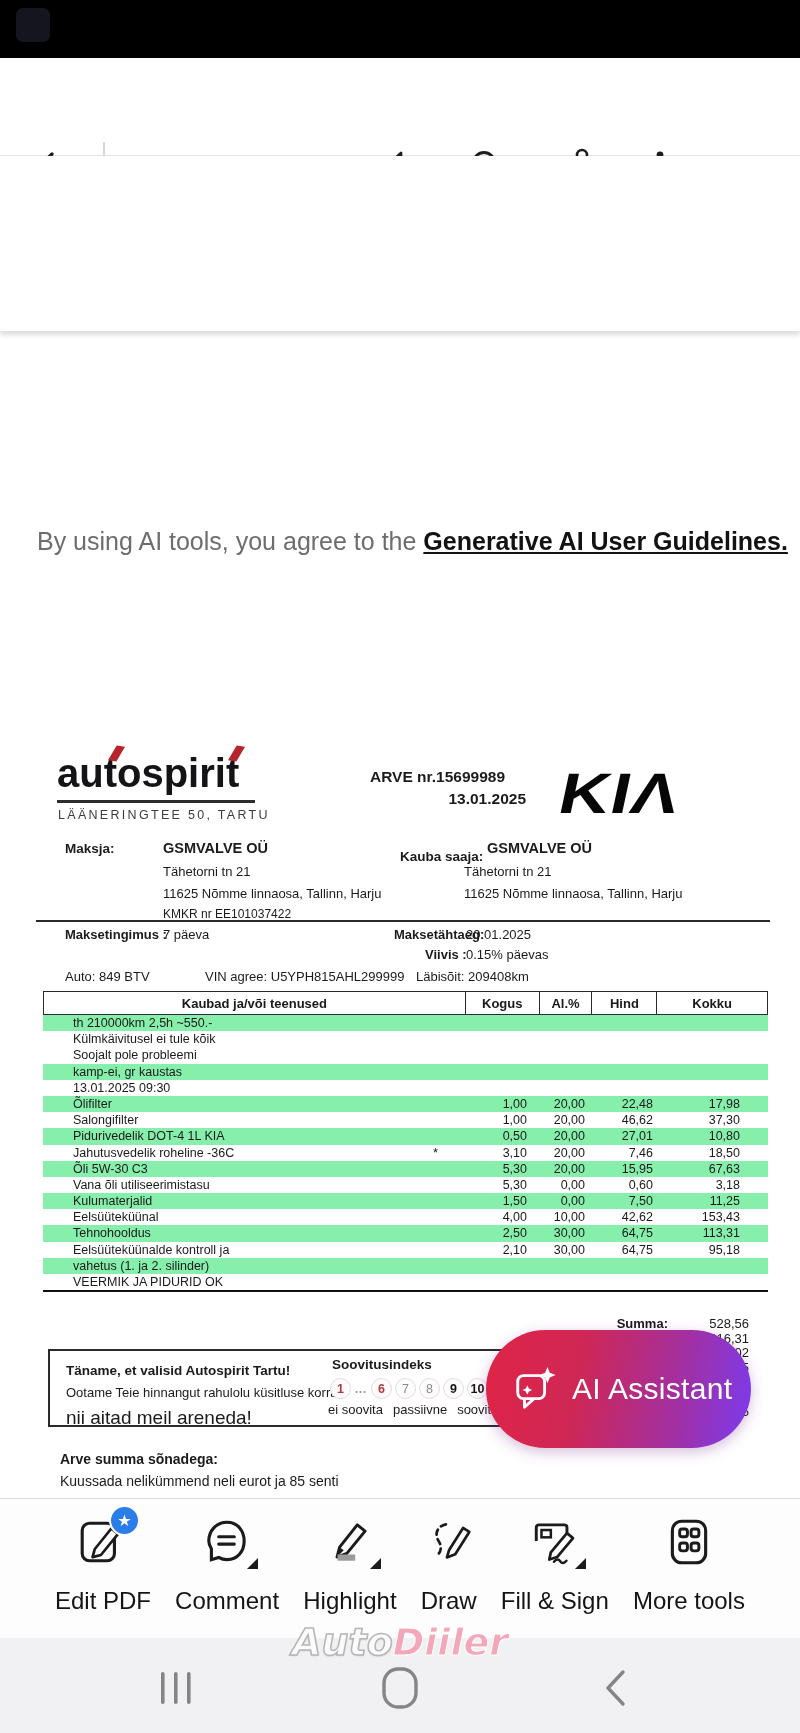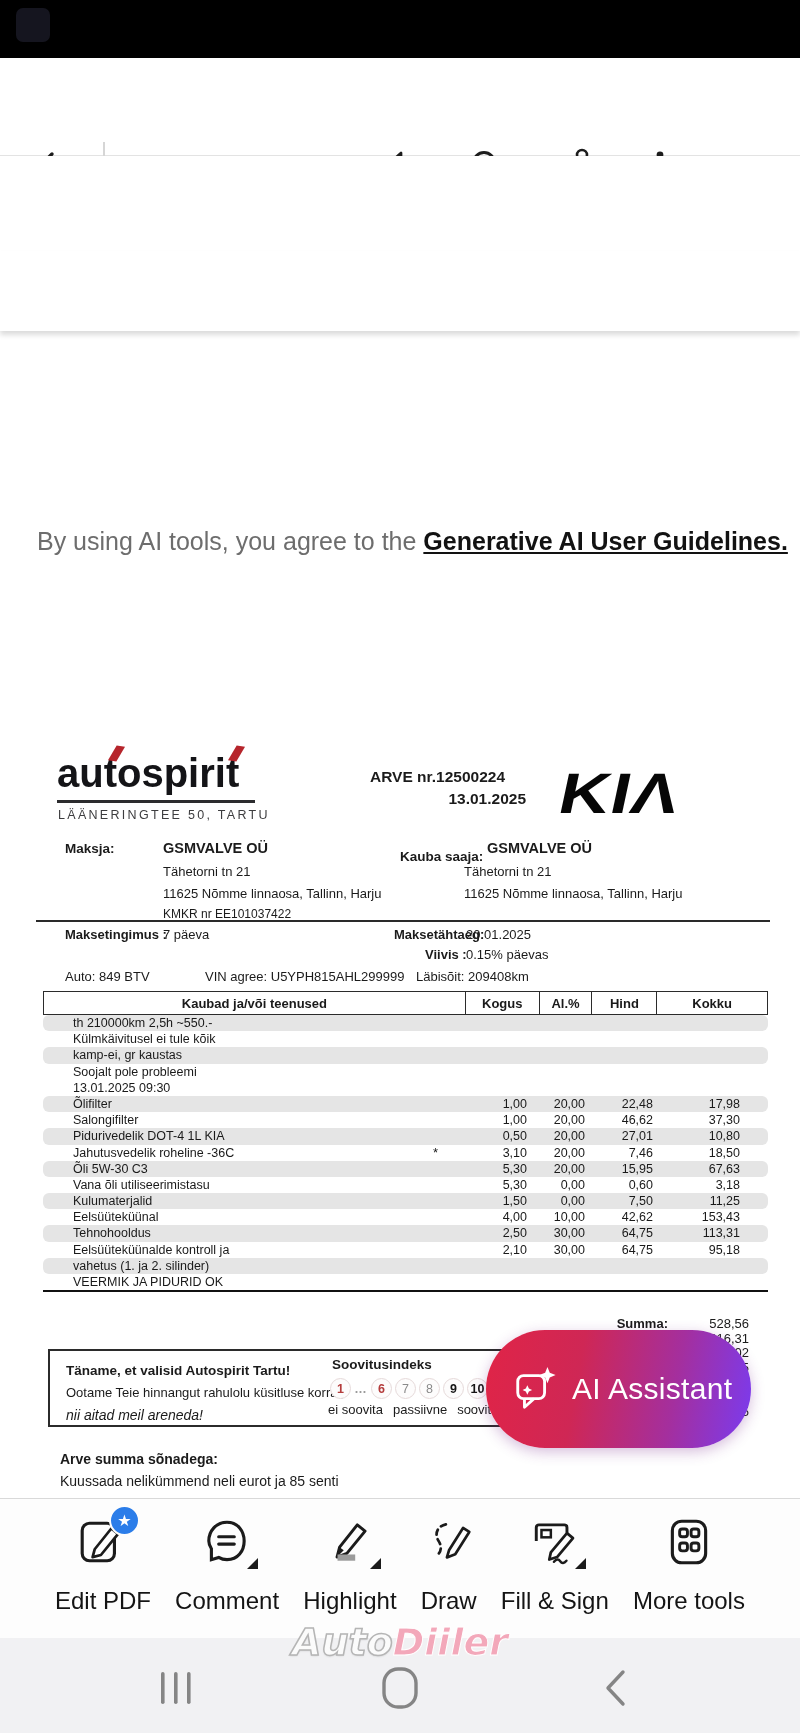--- a/index.html
+++ b/index.html
@@ -55,40 +55,40 @@
 
   
   .inv-table{left:43px;top:660px;width:725px;}
   .thead{display:flex;height:24px;border:1.5px solid #2b2b2b;box-sizing:border-box;}
   .th{display:flex;align-items:center;justify-content:center;font-size:13px;font-weight:700;
     border-right:1.5px solid #2b2b2b;box-sizing:border-box;}
   .th:last-child{border-right:none;}
   .th-desc{width:423px;}.th-kogus{width:74px;}.th-al{width:53px;}.th-hind{width:65px;}.th-kokku{width:110px;}
   .tbody{border-bottom:2.5px solid #111;}
   .trow{display:flex;height:16.2px;line-height:16.2px;font-size:12.5px;}
-  .trow.shade{background:#e5e5e5;border-radius:6px;}
+  .trow.shade{background:#86efac;}
   .tc{box-sizing:border-box;white-space:nowrap;overflow:visible;}
   .c-desc{width:423px;padding-left:30px;position:relative;}
   .c-kogus{width:74px;text-align:right;padding-right:13px;}
   .c-al{width:53px;text-align:right;padding-right:8px;}
   .c-hind{width:65px;text-align:right;padding-right:5px;}
   .c-kokku{width:110px;text-align:right;padding-right:28px;}
   .star{position:absolute;left:390px;top:0;font-size:13px;}
 
   
   .totals{left:0px;top:986px;width:749px;}
   .t-row{display:flex;justify-content:flex-end;height:14.6px;line-height:14.6px;font-size:13px;}
   .t-label{font-weight:700;text-align:right;}
   .t-val{width:81px;text-align:right;}
 
   
   .survey{left:48px;top:1018px;width:455px;height:78px;border:2px solid #2b2b2b;box-sizing:border-box;}
   .sv-thanks{left:66px;top:1032px;font-size:13.5px;font-weight:700;}
   .sv-l1{left:66px;top:1054px;font-size:13px;}
-  .sv-l2{left:66px;top:1076px;font-size:14px;font-style:italic;}
+  .sv-l2{left:66px;top:1076px;font-size:19px;}
   .sv-title{left:332px;top:1026px;font-size:13.5px;font-weight:700;}
   .sv-scores{left:330px;top:1047px;display:flex;align-items:center;gap:3px;}
   .sc{width:21px;height:21px;border:1.5px solid #e6dada;border-radius:50%;box-sizing:border-box;
     display:flex;align-items:center;justify-content:center;font-size:12.5px;font-weight:700;background:#fdfcfc;}
   .sc-red{color:#b43c3c;}
   .sc-gray{color:#8a8a8a;font-weight:400;}
   .sc-black{color:#161616;}
   .sc-dots{border:none;background:none;color:#9a9a9a;width:14px;font-weight:700;letter-spacing:1px;}
   .sv-captions{left:328px;top:1071px;font-size:13px;display:flex;gap:10px;}
 
@@ -212,21 +212,21 @@
 
   <div class="abs doc">
 
     <div class="abs inv logo-text screen-abs" style="left:57px;top:420px;">autospirit</div>
     <div class="abs logo-accent" style="left:112px;top:415px;"></div>
     <div class="abs logo-accent" style="left:232px;top:415px;"></div>
     <div class="abs logo-underline"></div>
     <div class="abs inv logo-addr">LÄÄNERINGTEE 50, TARTU</div>
 
     <div class="abs inv arve-block">
-      <div class="arve-l1"><span class="b">ARVE nr.</span><span class="b">12500224</span></div>
+      <div class="arve-l1"><span class="b">ARVE nr.</span><span class="b">15699989</span></div>
       <div class="arve-l2">13.01.2025</div>
     </div>
 
     <div class="abs kia">KIΛ</div>
 
     <div class="abs inv party-label" style="left:65px;top:510px;text-align:right;">Maksja:</div>
     <div class="abs inv party-name" style="left:163px;top:509px;">GSMVALVE OÜ</div>
     <div class="abs inv" style="left:163px;top:533px;">Tähetorni tn 21</div>
     <div class="abs inv" style="left:163px;top:555px;">11625 Nõmme linnaosa, Tallinn, Harju</div>
     <div class="abs inv" style="left:163px;top:576px;font-size:12px;">KMKR nr EE101037422</div>
@@ -265,29 +265,29 @@
             <div class="tc c-hind"></div>
             <div class="tc c-kokku"></div>
           </div>
           <div class="trow white">
             <div class="tc c-desc">Külmkäivitusel ei tule kõik</div>
             <div class="tc c-kogus"></div>
             <div class="tc c-al"></div>
             <div class="tc c-hind"></div>
             <div class="tc c-kokku"></div>
           </div>
+          <div class="trow white">
+            <div class="tc c-desc">Soojalt pole probleemi</div>
+            <div class="tc c-kogus"></div>
+            <div class="tc c-al"></div>
+            <div class="tc c-hind"></div>
+            <div class="tc c-kokku"></div>
+          </div>
           <div class="trow shade">
             <div class="tc c-desc">kamp-ei, gr kaustas</div>
-            <div class="tc c-kogus"></div>
-            <div class="tc c-al"></div>
-            <div class="tc c-hind"></div>
-            <div class="tc c-kokku"></div>
-          </div>
-          <div class="trow white">
-            <div class="tc c-desc">Soojalt pole probleemi</div>
             <div class="tc c-kogus"></div>
             <div class="tc c-al"></div>
             <div class="tc c-hind"></div>
             <div class="tc c-kokku"></div>
           </div>
           <div class="trow white">
             <div class="tc c-desc">13.01.2025 09:30</div>
             <div class="tc c-kogus"></div>
             <div class="tc c-al"></div>
             <div class="tc c-hind"></div>

